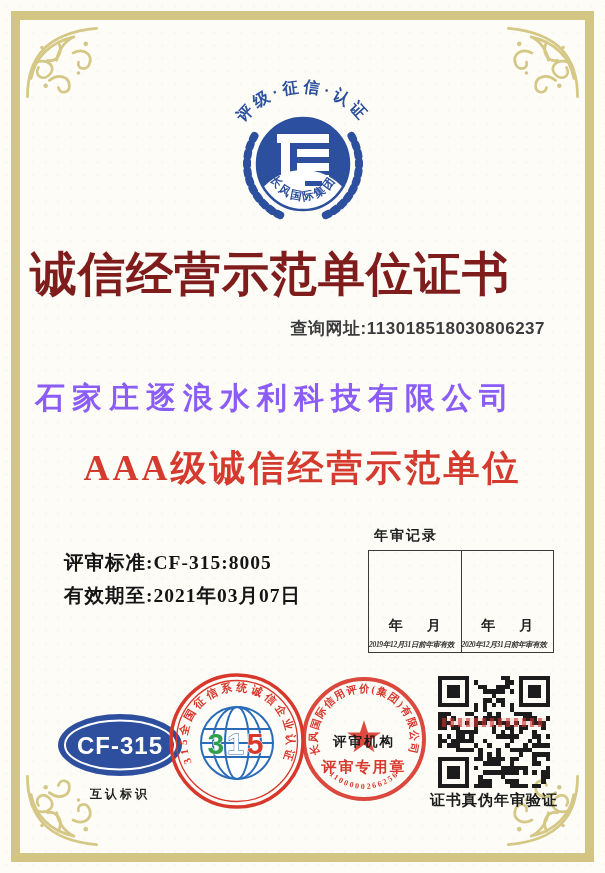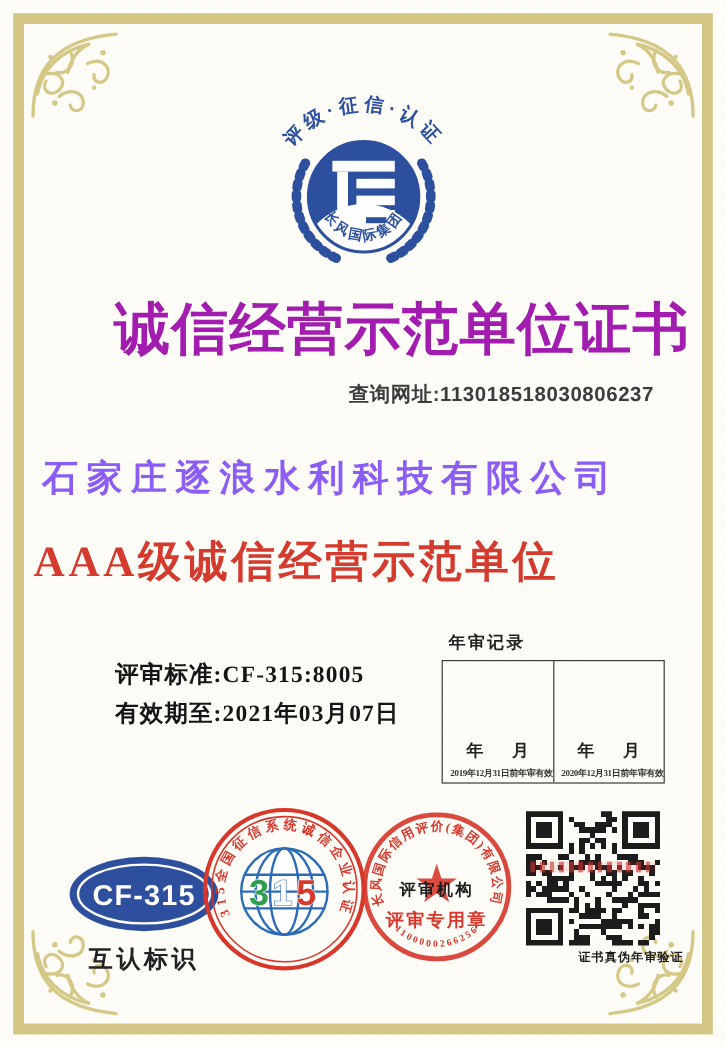--- a/index.html
+++ b/index.html
@@ -19,40 +19,40 @@
   .corner { position:absolute; width:82px; height:82px; }
   .corner.tl { left:22px; top:22px; }
   .corner.tr { right:22px; top:22px; transform:scaleX(-1); }
   .corner.bl { left:22px; bottom:22px; transform:scaleY(-1); }
   .corner.br { right:22px; bottom:22px; transform:scale(-1,-1); }
 
   .emblem { position:absolute; left:213px; top:72px; }
 
   .title {
     position:absolute; left:30px; right:30px; top:243px;
-    text-align:right; font-size:47px; font-weight:800;
-    color:#a21caf; letter-spacing:1px;
+    text-align:left; font-size:47px; font-weight:800;
+    color:#7f1d1d; letter-spacing:1px;
     font-family:"Liberation Sans", sans-serif;
   }
   .credit {
     position:absolute; right:60px; top:317px;
     font-size:17px; font-weight:700; color:#3c3c3e; letter-spacing:0.5px;
   }
   .company {
     position:absolute; left:28px; right:28px; top:378px;
     font-size:30px; font-weight:800;
     color:#8b5cf6; letter-spacing:7px; text-indent:7px;
   }
   .award {
     position:absolute; left:28px; right:28px; top:444px;
-    text-align:left; font-size:36px; font-weight:700;
+    text-align:center; font-size:36px; font-weight:700;
     color:#d43a2e; letter-spacing:3px;
     font-family:"Liberation Serif", serif;
   }
-  .details { position:absolute; left:64px; top:547px;margin-left:32px; }
+  .details { position:absolute; left:64px; top:547px; }
   .details .line {
     font-family:"Liberation Serif", serif;
     font-size:19.5px; font-weight:700; color:#151515;
     letter-spacing:1px; line-height:32.8px; white-space:nowrap;
   }
   .ar-label {
     position:absolute; left:374px; top:527px;
     font-family:"Liberation Serif", serif;
     font-size:14px; font-weight:700; color:#222; letter-spacing:2px;
   }
@@ -61,45 +61,45 @@
     border:1.5px solid #3a3a3a; display:flex; background:transparent;
   }
   .ar-cell { flex:1; position:relative; }
   .ar-cell:first-child { border-right:1.5px solid #3a3a3a; }
   .ar-ym {
     position:absolute; left:0; right:0; bottom:17px;
     display:flex; justify-content:center; gap:24px;
     font-family:"Liberation Serif", serif; font-size:14px; font-weight:700; color:#222;
   }
   .ar-note {
-    position:absolute; left:0; right:0; bottom:2px; text-align:right;
+    position:absolute; left:0; right:0; bottom:2px; text-align:left;
     font-family:"Liberation Serif", serif; font-size:7.5px; font-weight:700;
-    color:#333; white-space:nowrap; letter-spacing:-0.3px;
+    color:#333; white-space:nowrap; letter-spacing:-0.3px;font-style:italic;
   }
 
   .cf315 { position:absolute; left:55px; top:711px; }
   .cf315-caption {
     position:absolute; left:55px; top:786px; width:130px; text-align:center;
-    font-family:Liberation Mono, monospace; font-size:20px; font-weight:700;
+    font-family:Liberation Mono, monospace; font-size:12px; font-weight:700;
     color:#222; letter-spacing:3px;
   }
   .globe-seal { position:absolute; left:167px; top:671px; }
   .red-seal   { position:absolute; left:299px; top:664px; }
 
   .qr-wrap { position:absolute; left:438px; top:676px; width:112px; height:112px; }
   .qr-wrap svg { width:112px; height:112px; display:block; }
   .qr-watermark {
     position:absolute; left:4px; right:4px; top:42px; height:9px;
     background: repeating-linear-gradient(90deg, rgba(205,50,45,0.85) 0 4px, rgba(205,50,45,0.15) 4px 8px);
     opacity:0.75; filter:blur(0.4px);
   }
   .qr-caption {
     position:absolute; left:424px; top:791px; width:140px; text-align:center;
-    font-family:"Liberation Serif", serif; font-size:10px; font-weight:700;
-    color:#1b1b1b; letter-spacing:1px; white-space:nowrap;margin-left:32px;
+    font-family:"Liberation Serif", serif; font-size:15px; font-weight:700;
+    color:#1b1b1b; letter-spacing:1px; white-space:nowrap;
   }
   text { font-family:"Liberation Serif", serif; }
   .sansface { font-family:"Liberation Sans", sans-serif; }
 </style>
 </head>
 <body>
 
 <div class="page">
   <div class="paper"></div>
   <div class="frame"></div>

